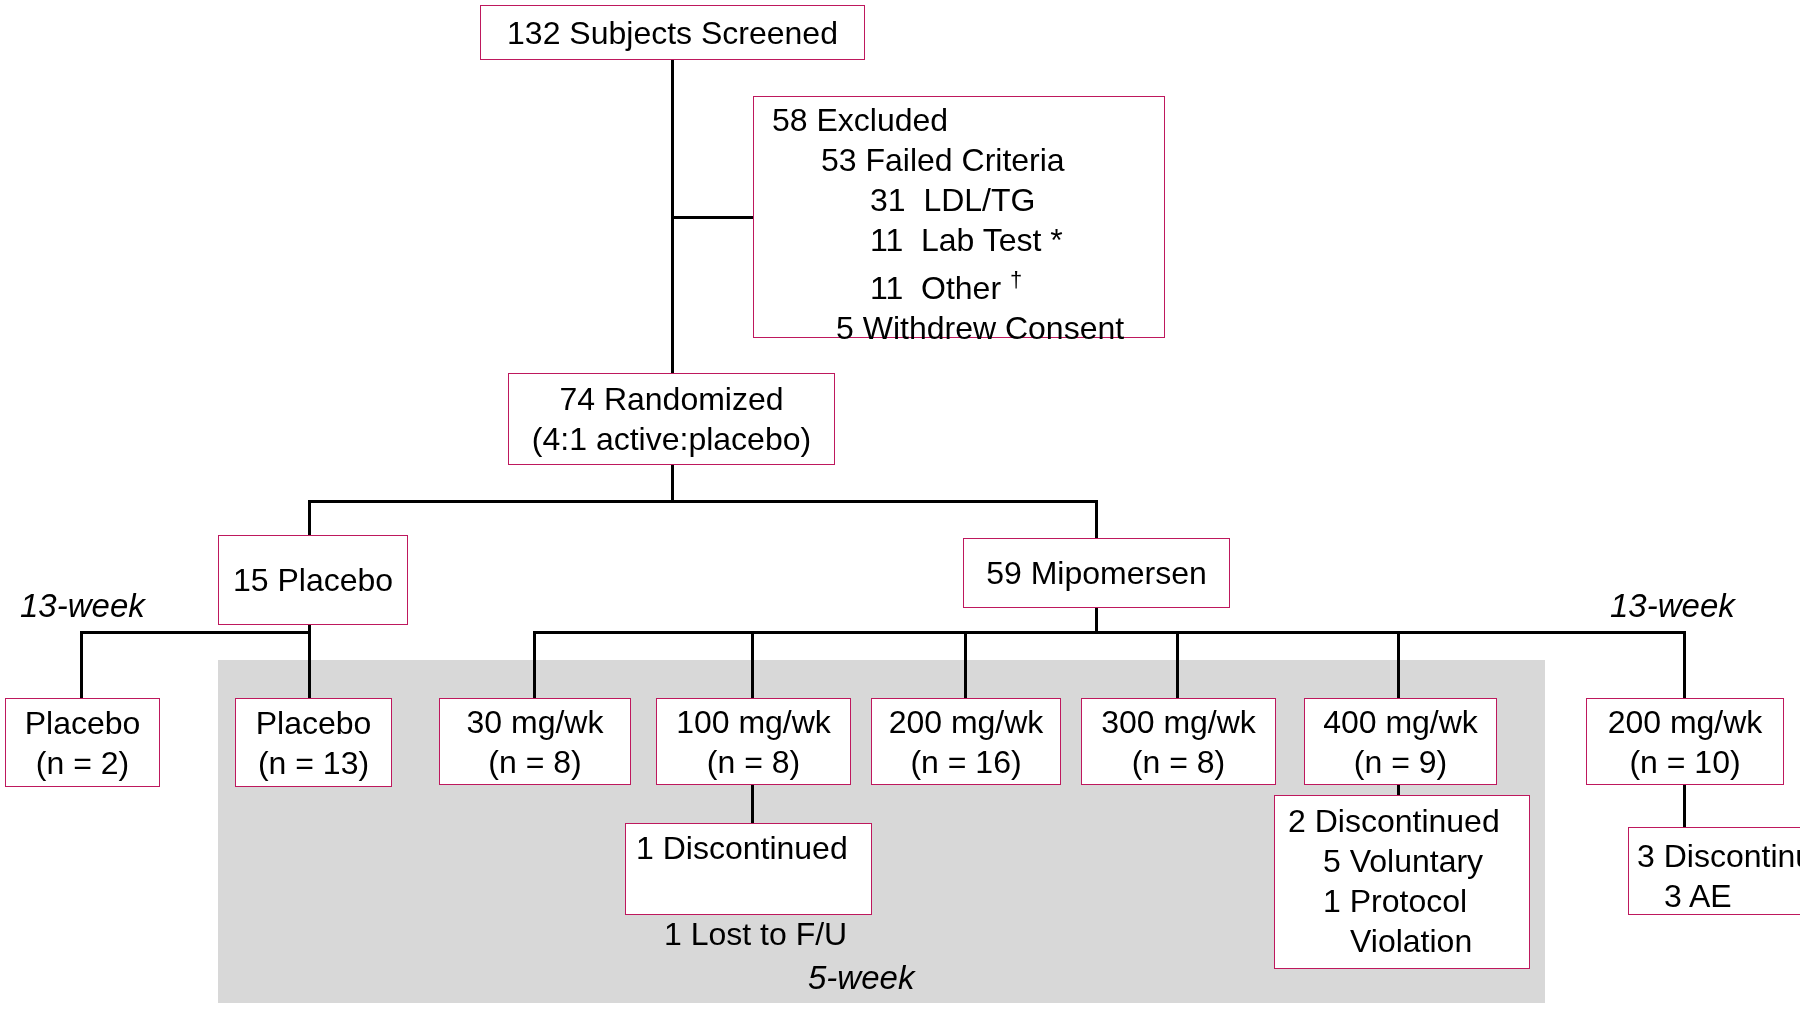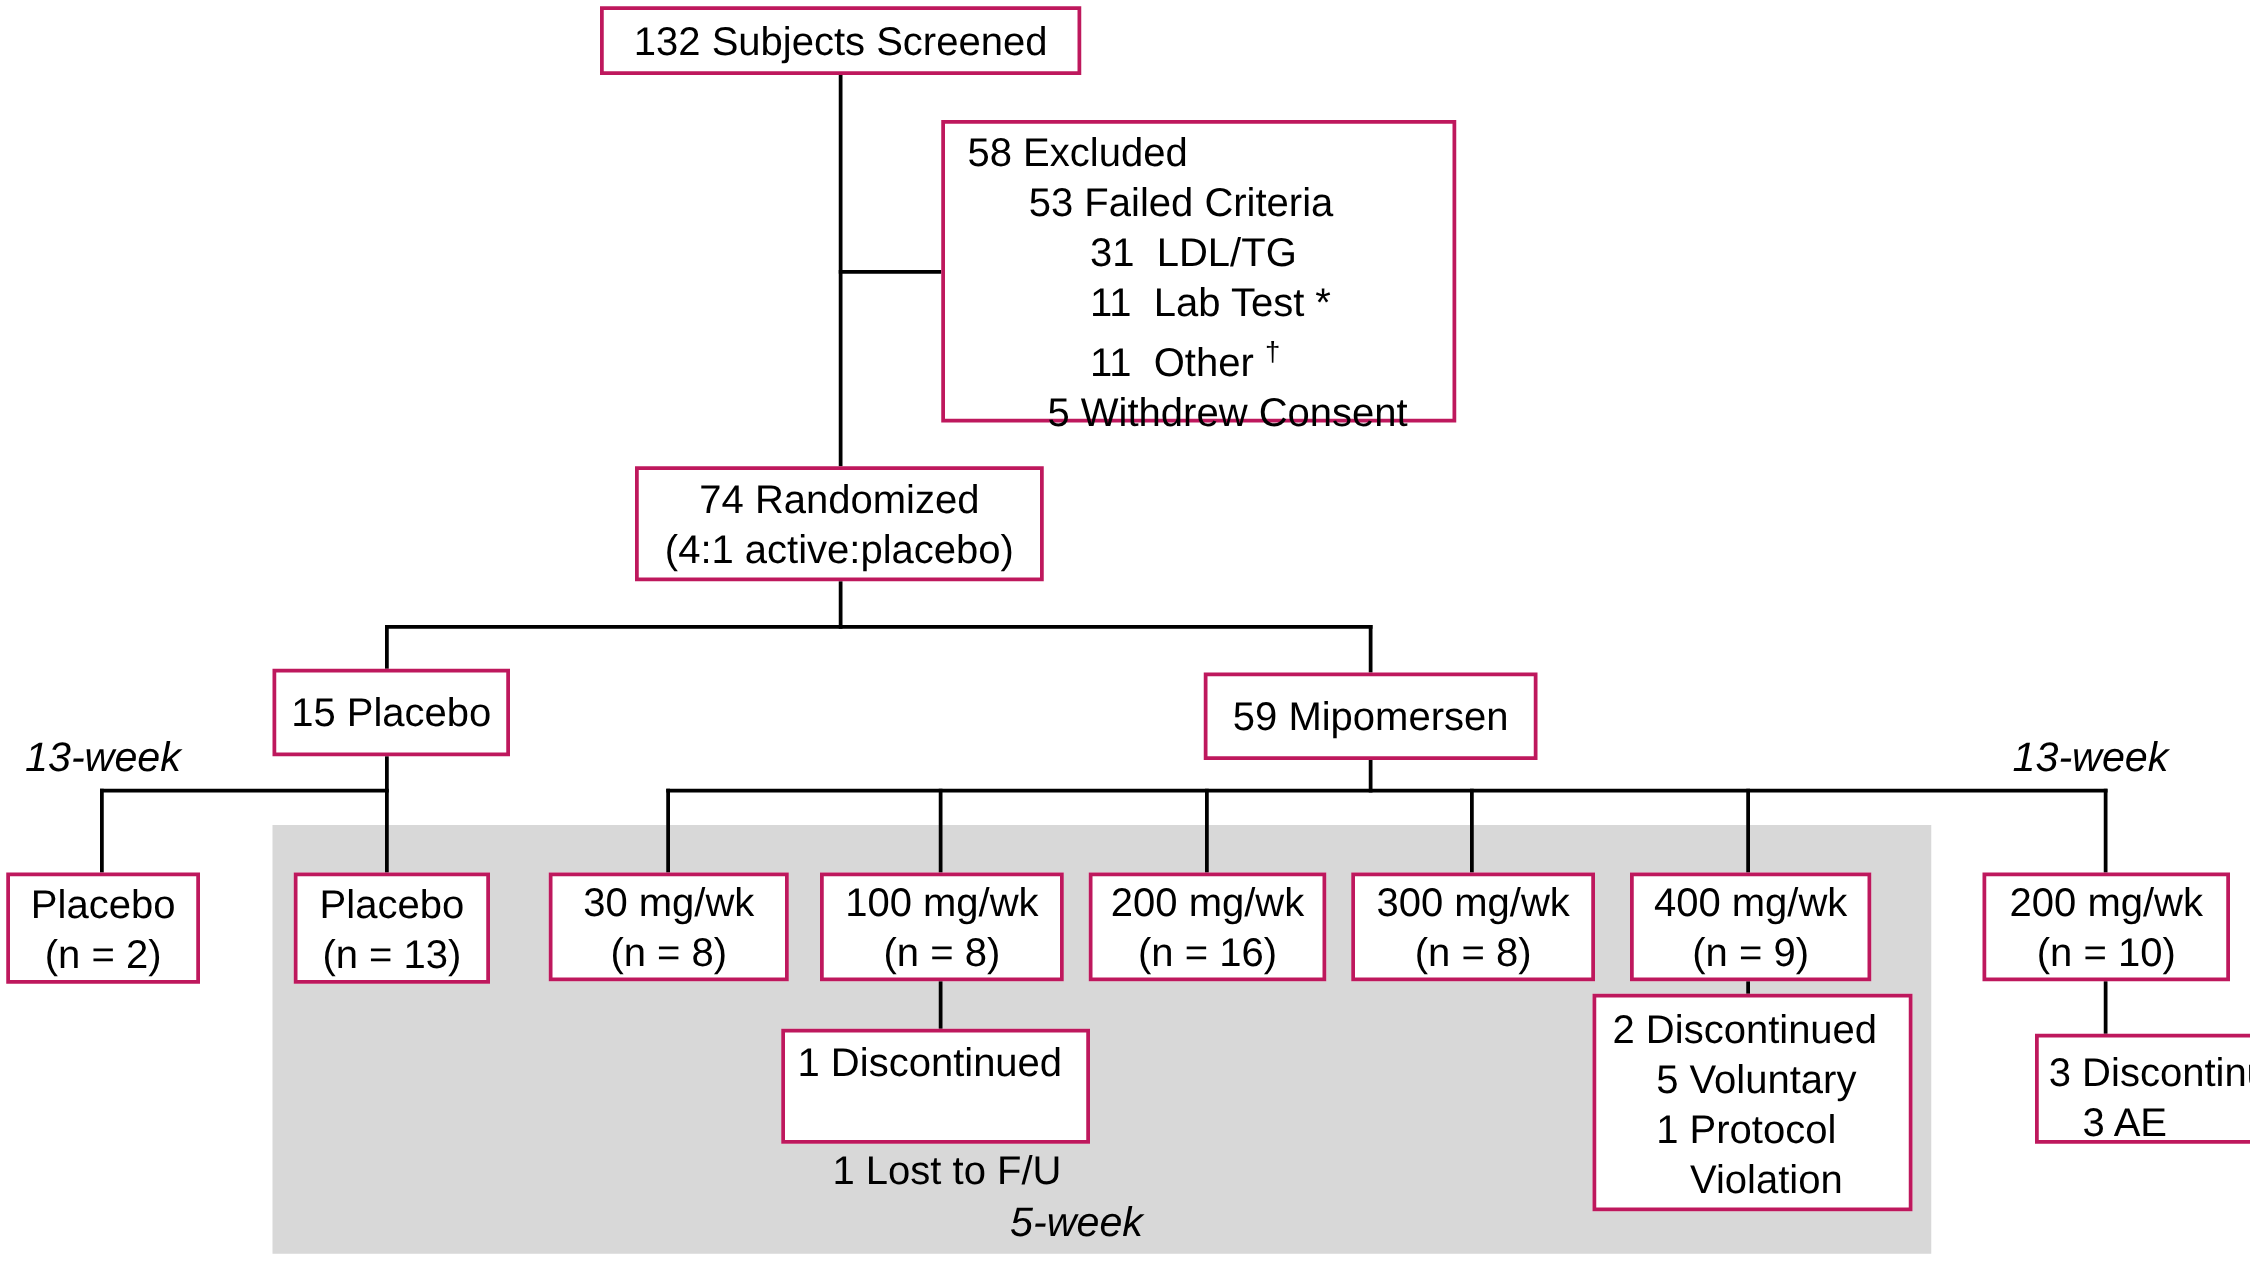--- a/index.html
+++ b/index.html
@@ -15,21 +15,21 @@
   .shade {
     position: absolute;
     left: 218px; top: 660px;
     width: 1327px; height: 343px;
     background: #d8d8d8;
   }
   .line { position: absolute; background: #000000; }
   .box {
     position: absolute;
     background: #ffffff;
-    border: 3px solid #be185d;
+    border: 1px solid #be185d;
     box-sizing: border-box;
     font-size: 32px;
     line-height: 40px;
   }
   .center {
     display: flex;
     flex-direction: column;
     justify-content: center;
     align-items: center;
     text-align: center;
@@ -53,21 +53,21 @@
     position: absolute;
     font-style: italic;
     font-size: 33px;
     line-height: 36px;
   }
   sup { font-size: 22px; }
   
   .b-screened   { left: 480px;  top: 5px;   width: 385px; height: 55px; }
   .b-excluded   { left: 753px;  top: 96px;  width: 412px; height: 242px; }
   .b-randomized { left: 508px;  top: 373px; width: 327px; height: 92px; }
-  .b-armplacebo { left: 218px;  top: 535px; width: 190px; height: 70px; }
+  .b-armplacebo { left: 218px;  top: 535px; width: 190px; height: 90px; }
   .b-armmipo    { left: 963px;  top: 538px; width: 267px; height: 70px; }
   .b-g0 { left: 5px;    top: 698px; width: 155px; height: 89px; }
   .b-g1 { left: 235px;  top: 698px; width: 157px; height: 89px; }
   .b-g2 { left: 439px;  top: 698px; width: 192px; height: 87px; }
   .b-g3 { left: 656px;  top: 698px; width: 195px; height: 87px; }
   .b-g4 { left: 871px;  top: 698px; width: 190px; height: 87px; }
   .b-g5 { left: 1081px; top: 698px; width: 195px; height: 87px; }
   .b-g6 { left: 1304px; top: 698px; width: 193px; height: 87px; }
   .b-g7 { left: 1586px; top: 698px; width: 198px; height: 87px; }
   .b-disc1 { left: 625px;  top: 823px; width: 247px; height: 92px;  padding-top: 4px; }

